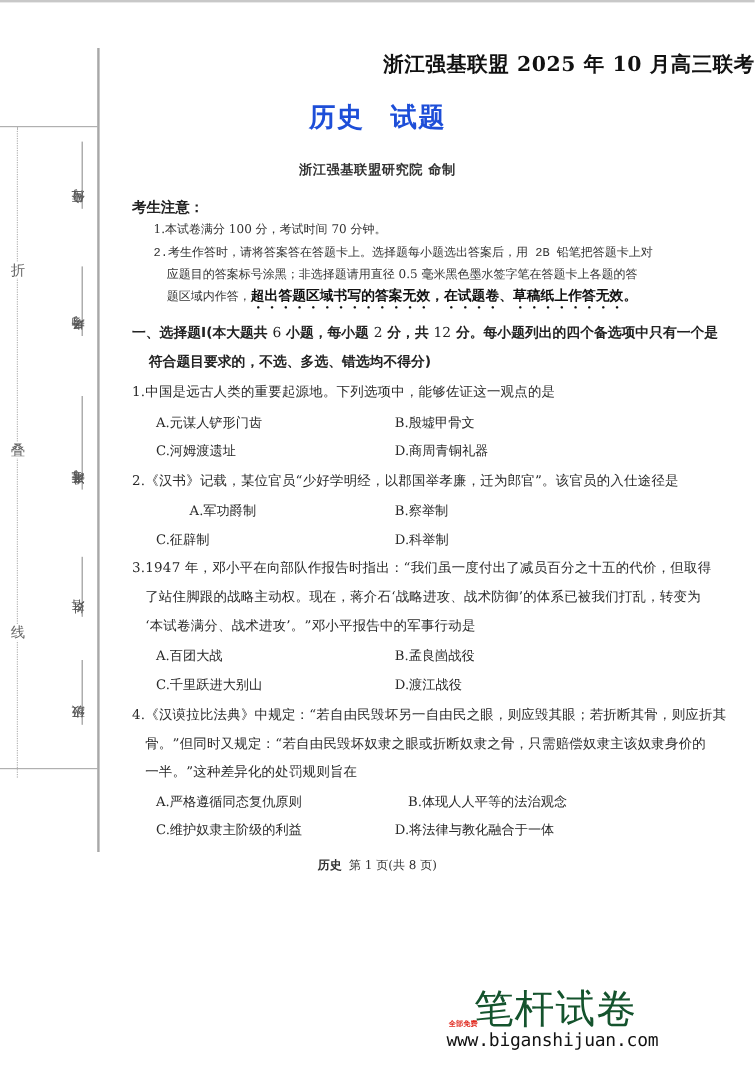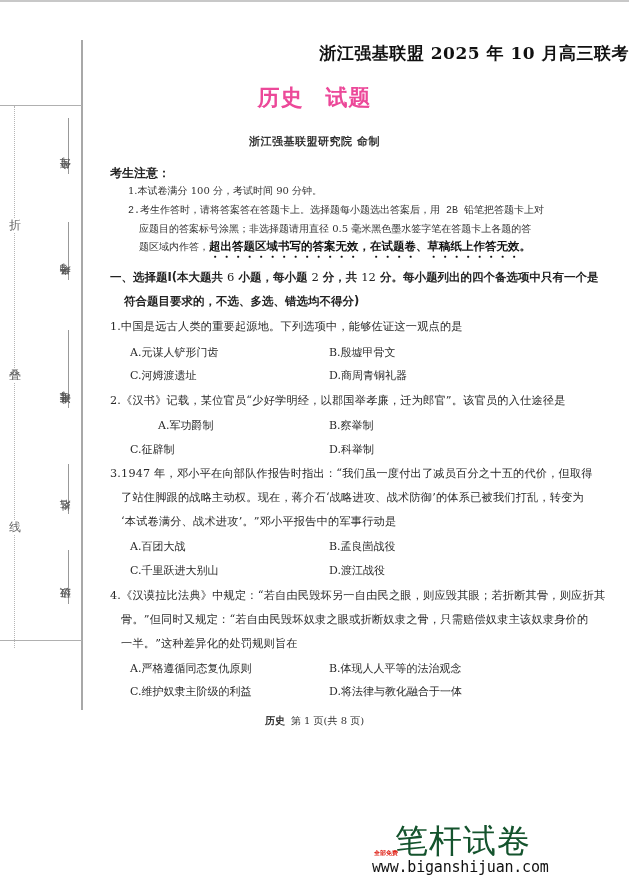--- a/index.html
+++ b/index.html
@@ -23,21 +23,21 @@
   }
   .vrule { position: absolute; left: 68px; width: 1px; background: #999; }
 
   
   .title-main {
     position: absolute; left: 0; width: 629px; top: 42px; text-align: right;
     font-family: "DejaVu Serif", "Liberation Serif", serif; font-weight: bold; font-size: 17px; letter-spacing: 0.5px; color: #111;
   }
   .title-sub {
     position: absolute; left: 0; width: 629px; top: 83px; text-align: center;
-    font-family: "DejaVu Serif", serif; font-weight: bold; font-size: 22px; color: #ec4899; letter-spacing: 1px;
+    font-family: "DejaVu Serif", serif; font-weight: bold; font-size: 22px; color: #1d4ed8; letter-spacing: 1px;
   }
   .title-sub .gap { display: inline-block; width: 22px; }
   .author {
     position: absolute; left: 0; width: 629px; top: 134px; text-align: center;
     font-family: "DejaVu Sans", sans-serif; font-weight: bold; font-size: 11px; color: #333; letter-spacing: 0.5px;
   }
   .notice-head {
     position: absolute; left: 110px; top: 165px; font-family: "DejaVu Sans", sans-serif; font-weight: bold;
     font-size: 12px; color: #222;
   }
@@ -101,21 +101,21 @@
   <div class="vfield" style="top:606px;">班级</div>
 </div>
 
 <div class="title-main">浙江强基联盟 2025 年 10 月高三联考</div>
 <div class="title-sub">
   <span>历史</span><span class="gap"></span><span>试题</span>
 </div>
 <div class="author">浙江强基联盟研究院 命制</div>
 
 <div class="notice-head">考生注意：</div>
-<div class="notice-line" style="left:128px;top:184px;">1.本试卷满分 100 分，考试时间 90 分钟。</div>
+<div class="notice-line" style="left:128px;top:184px;">1.本试卷满分 100 分，考试时间 70 分钟。</div>
 <div class="notice-line" style="left:128px;top:203px;font-family:Liberation Mono, monospace;">2.考生作答时，请将答案答在答题卡上。选择题每小题选出答案后，用 2B 铅笔把答题卡上对</div>
 <div class="notice-line" style="left:139px;top:222px;">应题目的答案标号涂黑；非选择题请用直径 0.5 毫米黑色墨水签字笔在答题卡上各题的答</div>
 <div class="notice-line" style="left:139px;top:239px;">
   <span>题区域内作答，</span><span class="notice-emph">超出答题区域书写的答案无效，在试题卷、草稿纸上作答无效。</span>
 </div>
 
 <div class="section-head" style="top:270px;">
   <span>一、选择题Ⅰ(本大题共</span>
   <span class="num">6</span>
   <span>小题，每小题</span>
@@ -150,21 +150,21 @@
   <div class="opt opt-b" style="top:539px;">B.孟良崮战役</div>
   <div class="opt opt-c" style="top:563px;">C.千里跃进大别山</div>
   <div class="opt opt-d" style="top:563px;">D.渡江战役</div>
 </div>
 
 <div>
   <div class="q-stem" style="top:588px;">4.《汉谟拉比法典》中规定：“若自由民毁坏另一自由民之眼，则应毁其眼；若折断其骨，则应折其</div>
   <div class="q-stem q-cont" style="top:612px;">骨。”但同时又规定：“若自由民毁坏奴隶之眼或折断奴隶之骨，只需赔偿奴隶主该奴隶身价的</div>
   <div class="q-stem q-cont" style="top:636px;">一半。”这种差异化的处罚规则旨在</div>
   <div class="opt opt-a" style="top:661px;">A.严格遵循同态复仇原则</div>
-  <div class="opt opt-b" style="top:661px;">B.体现人人平等的法治观念</div>
+  <div class="opt opt-b" style="top:661px;margin-left:11px;">B.体现人人平等的法治观念</div>
   <div class="opt opt-c" style="top:684px;">C.维护奴隶主阶级的利益</div>
   <div class="opt opt-d" style="top:684px;">D.将法律与教化融合于一体</div>
 </div>
 
 <div class="footer">
   <span class="subj">历史</span><span>第 1 页(共 8 页)</span>
 </div>
 
 <div>
   <div class="wm-cn">笔杆试卷</div>

